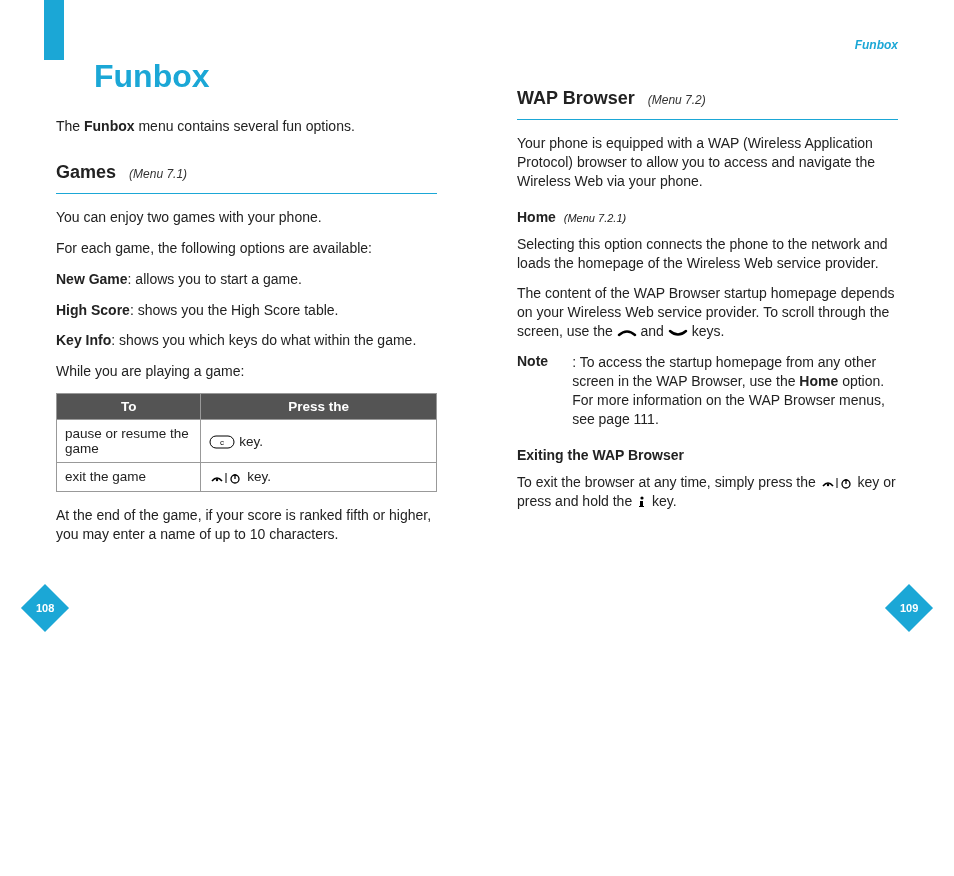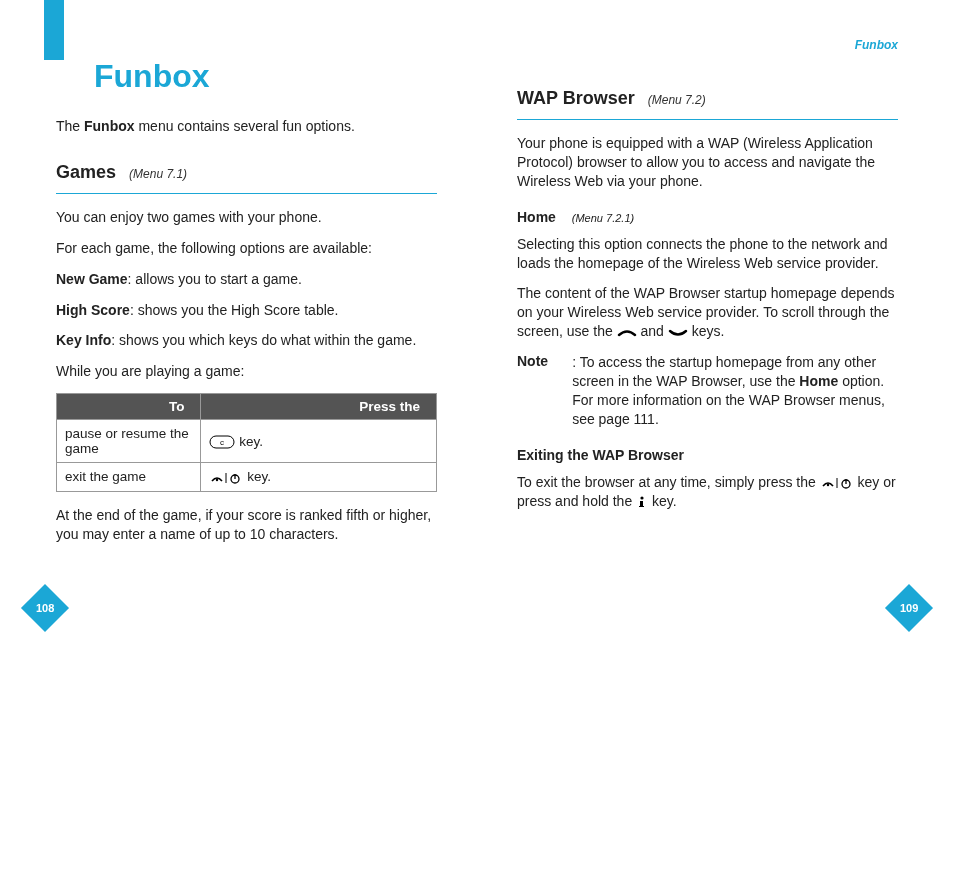--- a/index.html
+++ b/index.html
@@ -64,34 +64,34 @@
   h3.subhead {
     font-size: 14px;
     font-weight: bold;
     margin-top: 18px;
     margin-bottom: 10px;
   }
   .sub-ref {
     font-style: italic;
     font-weight: normal;
     font-size: 11px;
-    margin-left: 12px;
+    margin-left: 4px;
   }
   p { margin-bottom: 12px; line-height: 1.35; }
   b { font-weight: bold; }
   table.keytable {
     width: 100%;
     border-collapse: collapse;
     margin: 6px 0 14px 0;
     font-size: 13.5px;
   }
   table.keytable th {
     background: #545454;
     color: #fff;
-    text-align: right;
+    text-align: center;
     font-weight: bold;
     padding: 5px 16px;
     border: 1px solid #999;
     margin-left: 16px;
   }
   table.keytable td {
     border: 1px solid #999;
     padding: 6px 8px;
     vertical-align: middle;
   }

